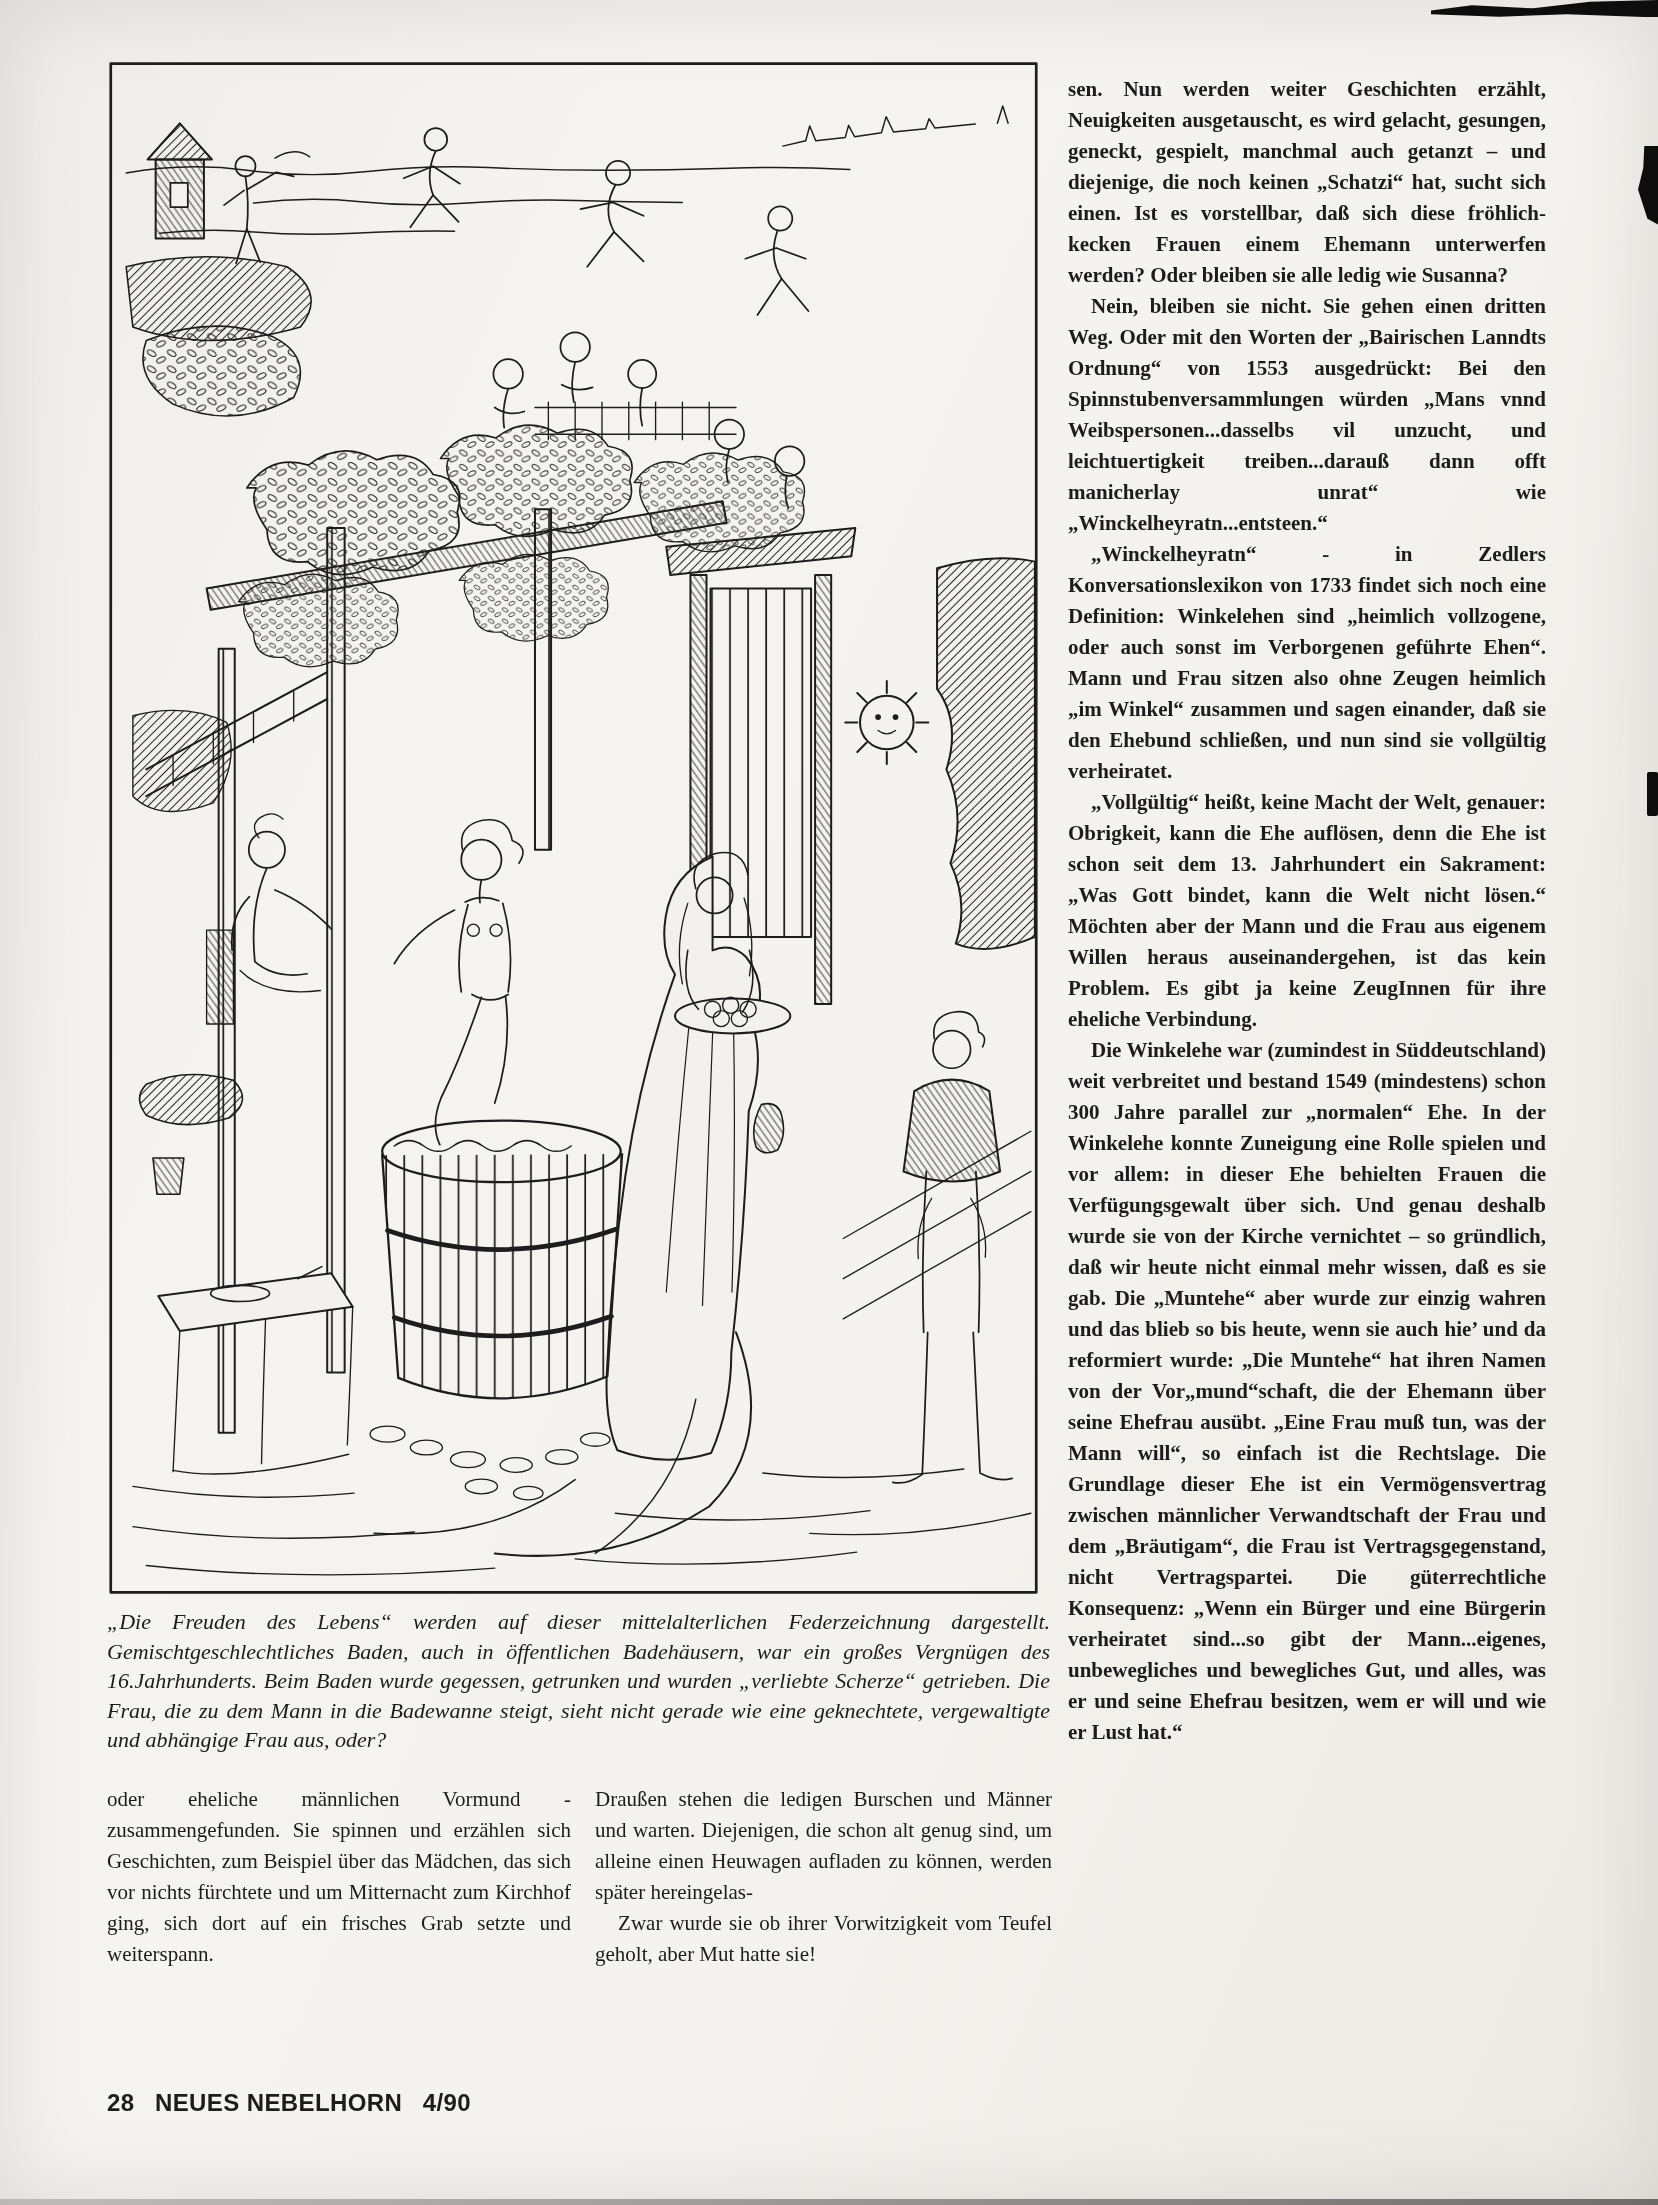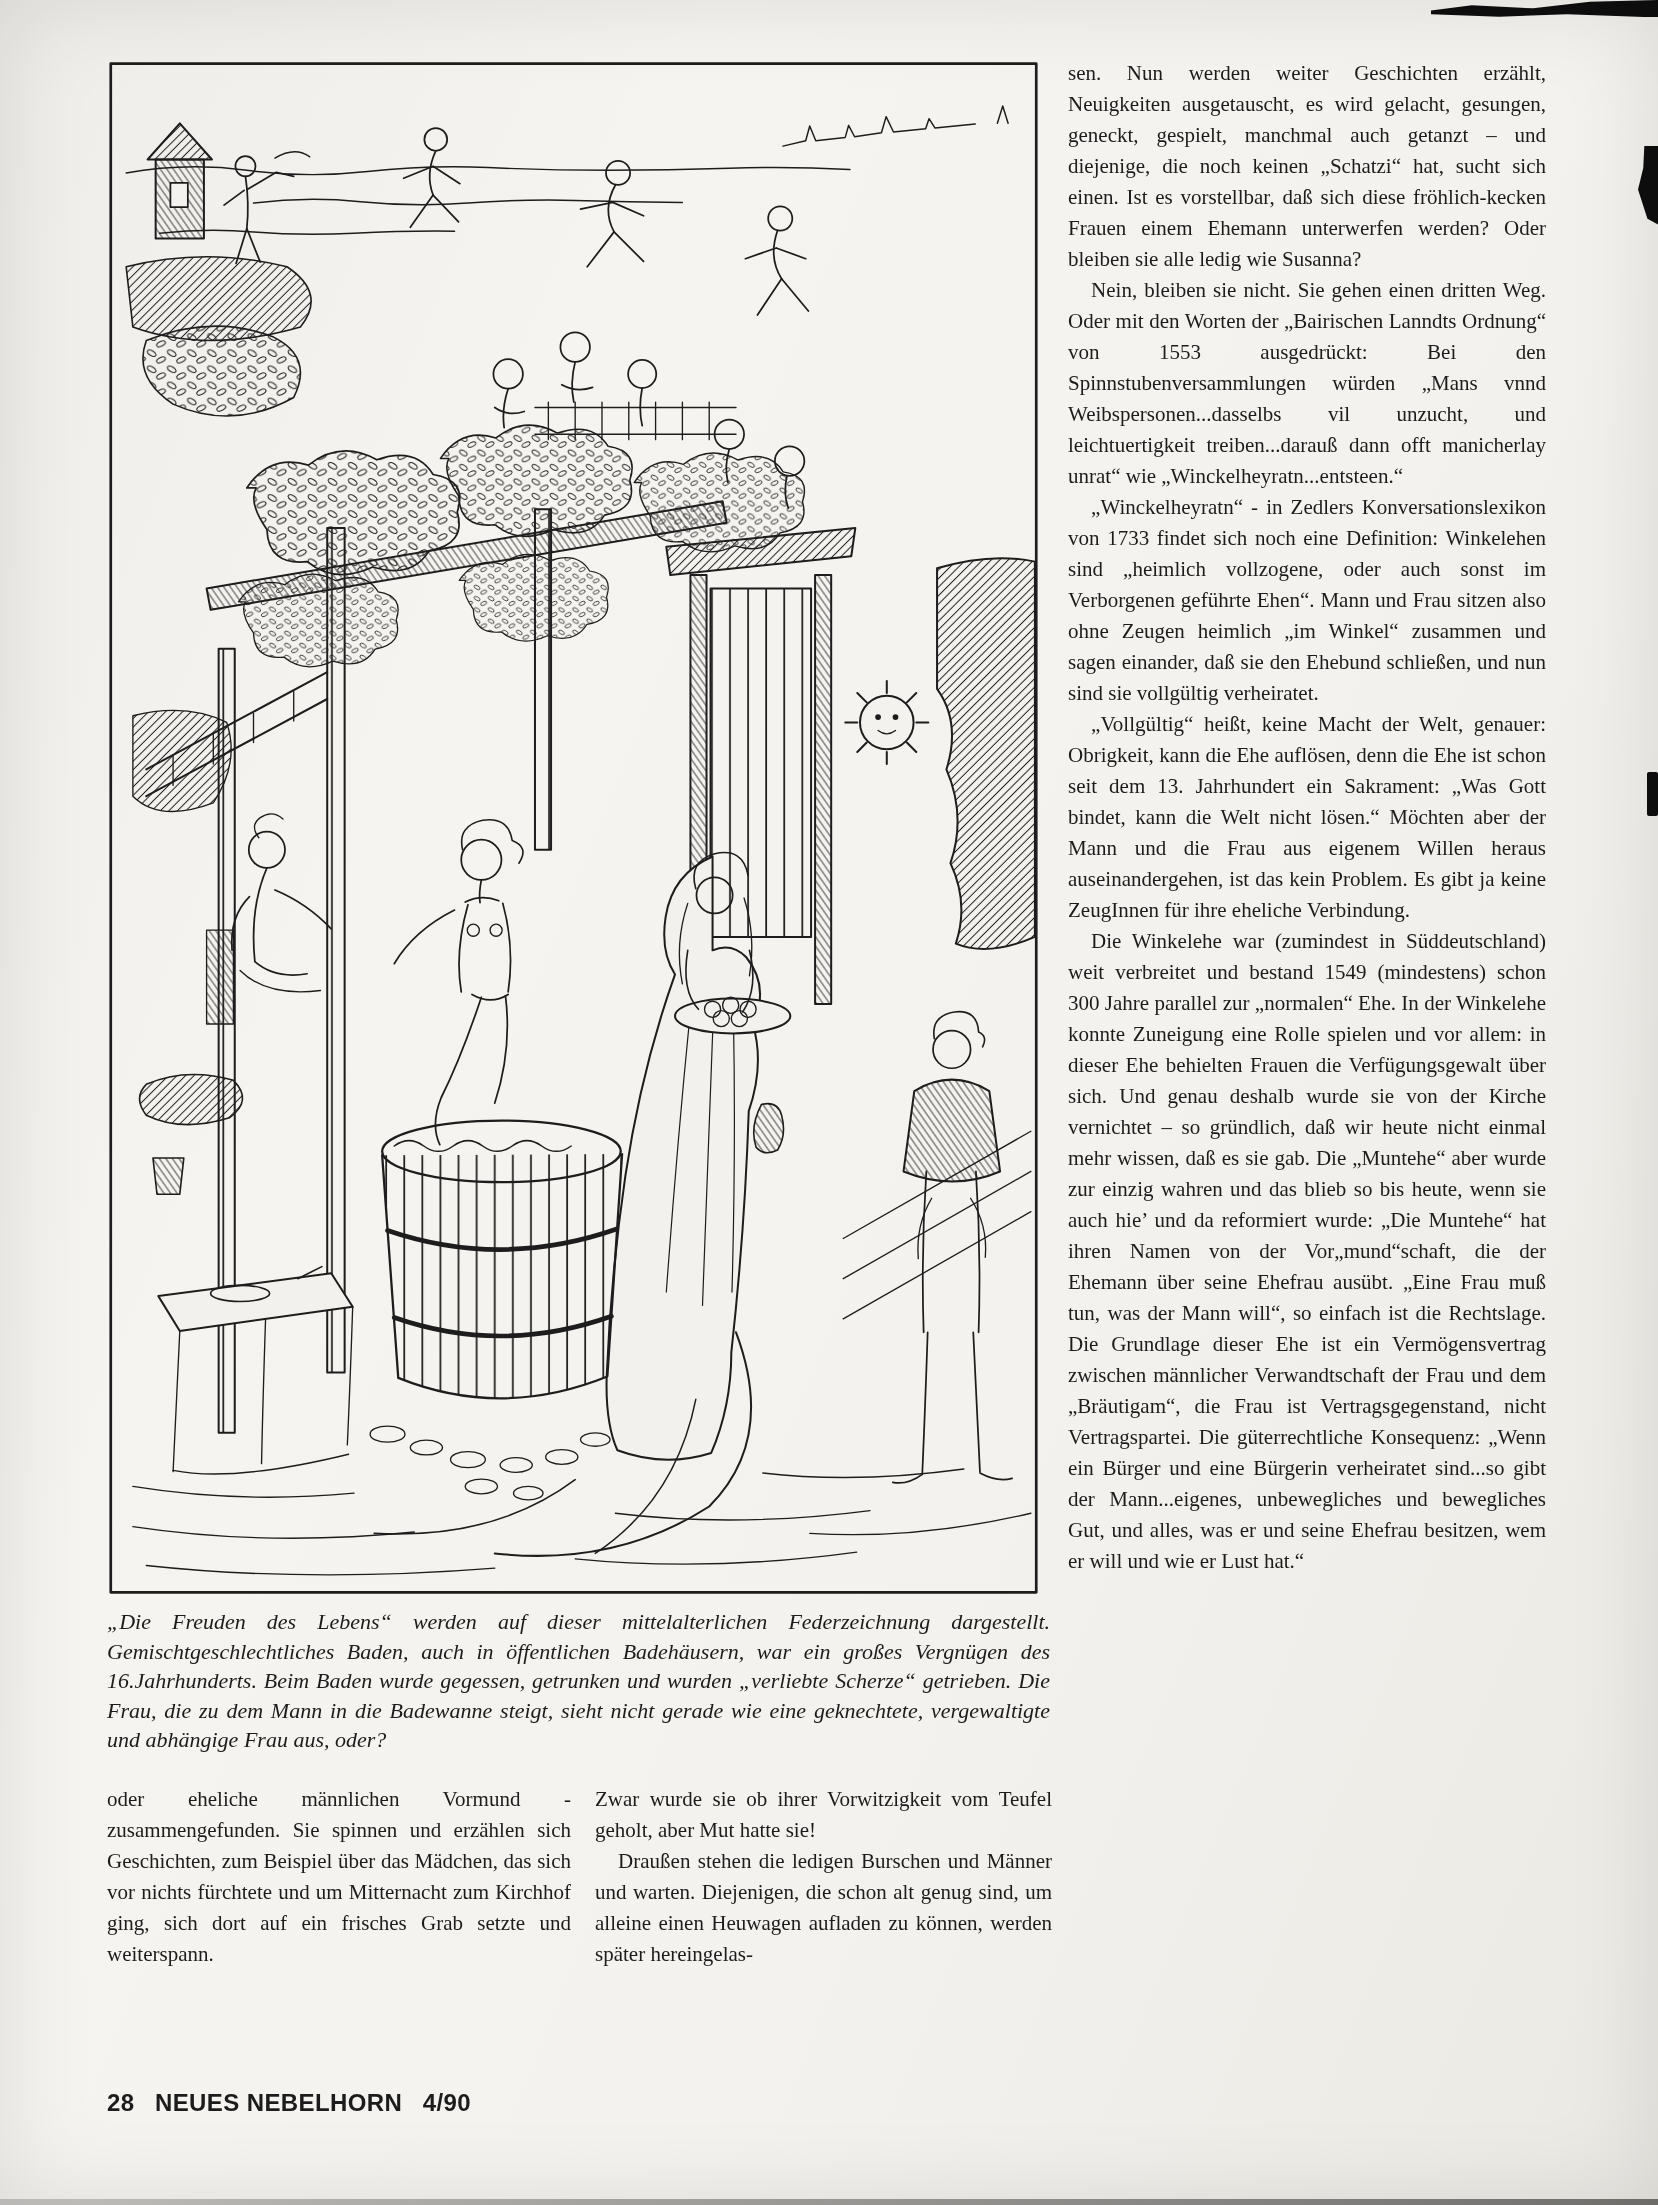--- a/index.html
+++ b/index.html
@@ -20,21 +20,21 @@
     position:absolute;left:107px;top:1607px;width:943px;
     font-style:italic;font-size:22px;line-height:29.5px;text-align:justify;
   }
   .col{
     position:absolute;font-size:21px;line-height:31px;text-align:justify;
   }
   .col p{margin:0;text-indent:1.1em;}
   .col p:first-child{text-indent:0;}
   .col-left{left:107px;top:1784px;width:464px;}
   .col-mid{left:595px;top:1784px;width:457px;}
-  .col-right{left:1068px;top:58px;width:478px;}
+  .col-right{left:1068px;top:74px;width:478px;font-weight:bold;}
   .footer{
     position:absolute;left:107px;top:2089px;
     font-family:"Liberation Sans", sans-serif;font-weight:bold;
     font-size:24px;letter-spacing:0.4px;
   }
   .footer span{margin-right:13.4px;}
   .artifact{position:absolute;background:#0d0d0d;}
   .art-top{left:1431px;top:0;width:227px;height:17.4px;
     clip-path:polygon(0 60%,18% 30%,45% 48%,70% 10%,100% 0,100% 100%,60% 82%,30% 96%,0 82%);}
   .art-right1{left:1638px;top:146px;width:21px;height:79px;
@@ -261,22 +261,22 @@
     </svg>
   </div>
 
   <div class="caption">„Die Freuden des Lebens“ werden auf dieser mittelalterlichen Federzeichnung dargestellt. Gemischtgeschlechtliches Baden, auch in öffentlichen Badehäusern, war ein großes Vergnügen des 16.Jahrhunderts. Beim Baden wurde gegessen, getrunken und wurden „verliebte Scherze“ getrieben. Die Frau, die zu dem Mann in die Badewanne steigt, sieht nicht gerade wie eine geknechtete, vergewaltigte und abhängige Frau aus, oder?</div>
 
   <div class="col col-left">
     <p>oder eheliche männlichen Vormund - zusammengefunden. Sie spinnen und erzählen sich Geschichten, zum Beispiel über das Mädchen, das sich vor nichts fürchtete und um Mitternacht zum Kirchhof ging, sich dort auf ein frisches Grab setzte und weiterspann.</p>
   </div>
 
   <div class="col col-mid">
+    <p>Draußen stehen die ledigen Burschen und Männer und warten. Diejenigen, die schon alt genug sind, um alleine einen Heuwagen aufladen zu können, werden später hereingelas-</p>
     <p>Zwar wurde sie ob ihrer Vorwitzigkeit vom Teufel geholt, aber Mut hatte sie!</p>
-    <p>Draußen stehen die ledigen Burschen und Männer und warten. Diejenigen, die schon alt genug sind, um alleine einen Heuwagen aufladen zu können, werden später hereingelas-</p>
   </div>
 
   <div class="col col-right">
     <p>sen. Nun werden weiter Geschichten erzählt, Neuigkeiten ausgetauscht, es wird gelacht, gesungen, geneckt, gespielt, manchmal auch getanzt – und diejenige, die noch keinen „Schatzi“ hat, sucht sich einen. Ist es vorstellbar, daß sich diese fröhlich-kecken Frauen einem Ehemann unterwerfen werden? Oder bleiben sie alle ledig wie Susanna?</p>
     <p>Nein, bleiben sie nicht. Sie gehen einen dritten Weg. Oder mit den Worten der „Bairischen Lanndts Ordnung“ von 1553 ausgedrückt: Bei den Spinnstubenversammlungen würden „Mans vnnd Weibspersonen...dasselbs vil unzucht, und leichtuertigkeit treiben...darauß dann offt manicherlay unrat“ wie „Winckelheyratn...entsteen.“</p>
     <p>„Winckelheyratn“ - in Zedlers Konversationslexikon von 1733 findet sich noch eine Definition: Winkelehen sind „heimlich vollzogene, oder auch sonst im Verborgenen geführte Ehen“. Mann und Frau sitzen also ohne Zeugen heimlich „im Winkel“ zusammen und sagen einander, daß sie den Ehebund schließen, und nun sind sie vollgültig verheiratet.</p>
     <p>„Vollgültig“ heißt, keine Macht der Welt, genauer: Obrigkeit, kann die Ehe auflösen, denn die Ehe ist schon seit dem 13. Jahrhundert ein Sakrament: „Was Gott bindet, kann die Welt nicht lösen.“ Möchten aber der Mann und die Frau aus eigenem Willen heraus auseinandergehen, ist das kein Problem. Es gibt ja keine ZeugInnen für ihre eheliche Verbindung.</p>
     <p>Die Winkelehe war (zumindest in Süddeutschland) weit verbreitet und bestand 1549 (mindestens) schon 300 Jahre parallel zur „normalen“ Ehe. In der Winkelehe konnte Zuneigung eine Rolle spielen und vor allem: in dieser Ehe behielten Frauen die Verfügungsgewalt über sich. Und genau deshalb wurde sie von der Kirche vernichtet – so gründlich, daß wir heute nicht einmal mehr wissen, daß es sie gab. Die „Muntehe“ aber wurde zur einzig wahren und das blieb so bis heute, wenn sie auch hie’ und da reformiert wurde: „Die Muntehe“ hat ihren Namen von der Vor„mund“schaft, die der Ehemann über seine Ehefrau ausübt. „Eine Frau muß tun, was der Mann will“, so einfach ist die Rechtslage. Die Grundlage dieser Ehe ist ein Vermögensvertrag zwischen männlicher Verwandtschaft der Frau und dem „Bräutigam“, die Frau ist Vertragsgegenstand, nicht Vertragspartei. Die güterrechtliche Konsequenz: „Wenn ein Bürger und eine Bürgerin verheiratet sind...so gibt der Mann...eigenes, unbewegliches und bewegliches Gut, und alles, was er und seine Ehefrau besitzen, wem er will und wie er Lust hat.“</p>
   </div>
 

